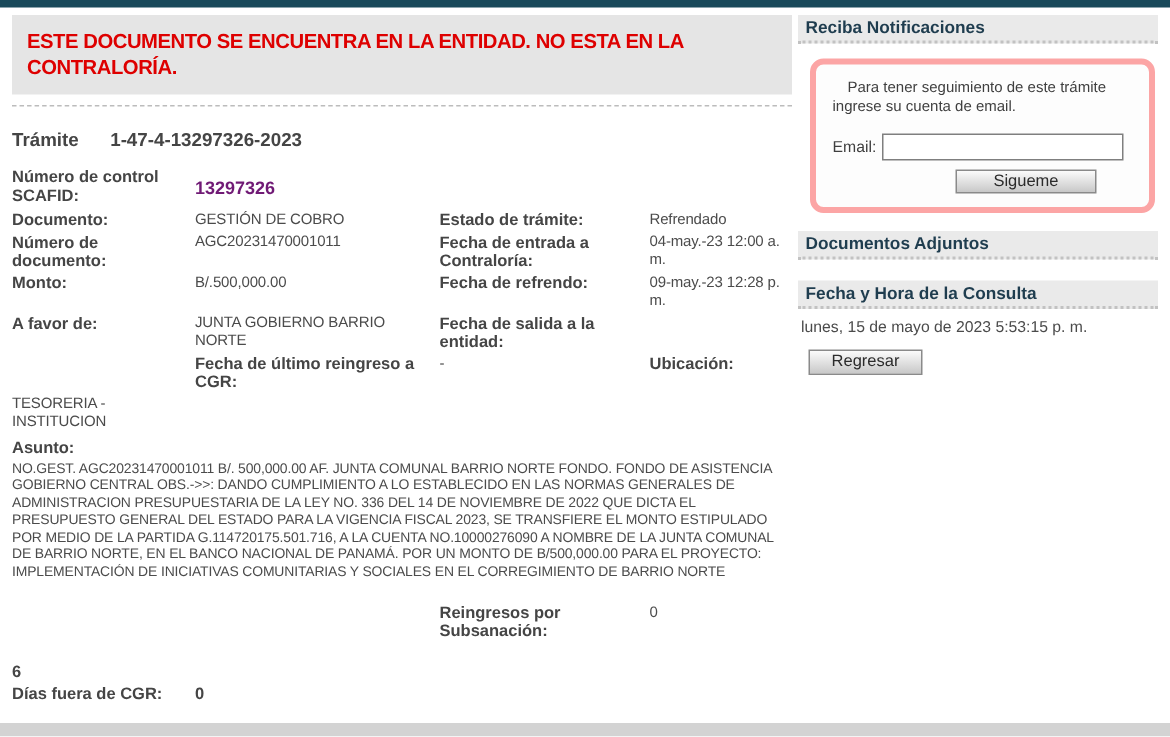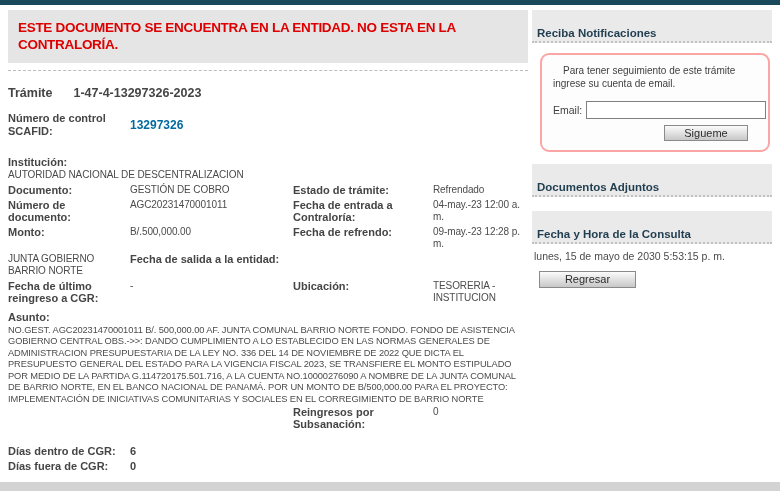--- a/index.html
+++ b/index.html
@@ -21,69 +21,69 @@
   .warning-box { background: #e5e5e5; padding: 9px 10px 10px; }
   .warning-text {
     color: #DE0000; font-weight: bold; font-size: 13.5px;
     letter-spacing: -0.3px; line-height: 17px; max-width: 500px;
   }
   .tramite-row { margin-top: 15px; font-weight: bold; font-size: 12.5px; color: #454545; }
   .tramite-row .t-value { margin-left: 21px; }
 
   .scafid-row { display: flex; align-items: center; margin-top: 12px; }
   .scafid-label { width: 122px; font-weight: bold; font-size: 11px; line-height: 13px; color: #454545; }
-  .scafid-value { font-weight: bold; font-size: 12px; color: #0369a1; }
+  .scafid-value { font-weight: bold; font-size: 12px; color: #701a75; }
 
   .inst-block { margin-top: 18px; }
   .inst-label { font-weight: bold; font-size: 11px; line-height: 13px; color: #454545; }
   .inst-value { font-size: 10px; line-height: 12px; letter-spacing: -0.1px; color: #4b4b4b; }
 
   .details { display: grid; grid-template-columns: 122px 163px 140px 95px; margin-top: 3px; }
   .cell { padding-bottom: 2px; }
   .d-label { font-weight: bold; font-size: 11px; line-height: 12.5px; color: #454545; }
   .d-value { font-size: 10px; line-height: 12.5px; letter-spacing: -0.1px; color: #4b4b4b; }
 
   .asunto-label { font-weight: bold; font-size: 11px; line-height: 13px; margin-top: 2px; color: #454545; }
   .asunto-text {
     font-size: 9.3px; line-height: 11.6px; letter-spacing: -0.1px;
     width: 518px; color: #4b4b4b; margin-top: 1px;
   }
-  .reingresos { display: grid; grid-template-columns: 122px 163px 140px 95px; margin-top: 0; }
+  .reingresos { display: grid; grid-template-columns: 122px 163px 140px 95px; margin-top: 15px; }
   .dias { margin-top: 11px; }
   .dias-row { display: flex; font-weight: bold; font-size: 11px; line-height: 15.5px; color: #454545; }
   .dias-label { width: 122px; }
 
   
   .sidebar { width: 240px; padding-top: 5px; }
   .side-header {
     background: #EAEAEA; border-bottom: 2px dotted #c2c2c2;
-    padding: 17px 5px 2px; font-weight: bold; font-size: 11.5px; color: #1F3D4F;
+    padding: 3px 5px 2px; font-weight: bold; font-size: 11.5px; color: #1F3D4F;
   }
   .notify-box {
-    margin: 10px 2px 12px 8px; border: 2px solid #fca5a5; border-radius: 9px;
-    padding: 10px 2px 9px 11px; background: #FDFDFD;
+    margin: 10px 2px 12px 8px; border: 4px solid #fca5a5; border-radius: 9px;
+    padding: 10px 17px 9px 11px; background: #FDFDFD;
   }
   .notify-text { font-size: 10px; color: #3f3f3f; text-indent: 10px; line-height: 12.5px; margin-bottom: 11px; }
   .email-row { display: flex; align-items: center; }
   .email-label { font-size: 10.5px; color: #3f3f3f; }
   .email-input {
     flex: 1; margin-left: 4px; height: 18px; border: 1px solid #7f7f7f;
     background: #fff; font-size: 11px; padding: 0 3px; border-radius: 0;
     font-family: inherit;
   }
   .btn {
     font-family: inherit; font-size: 11px; color: #2b2b2b; cursor: pointer;
     background: linear-gradient(#FBFBFB 0%, #E4E4E4 45%, #C8C8C8 100%);
     border: 1px solid #8A8A8A; text-align: center;
   }
-  .sigueme-btn { display: block; width: 84px; height: 16px; line-height: 12px; padding: 0; margin: 6px 18px 0 auto; }
+  .sigueme-btn { display: block; width: 94px; height: 16px; line-height: 12px; padding: 0; margin: 6px 18px 0 auto; }
   .attach-text { padding: 7px 0 0 7px; font-size: 10.5px; color: #4b4b4b; }
   .gap-before-header { margin-top: 14px; }
   .consulta-text { padding: 6px 0 0 2px; font-size: 10.5px; color: #4b4b4b; }
-  .regresar-btn { display: block; width: 97px; height: 17px; line-height: 13px; padding: 0; margin: 9px 0 0 7px; }
+  .regresar-btn { display: block; width: 76px; height: 17px; line-height: 13px; padding: 0; margin: 9px 0 0 7px; }
 
   .footer-bar { position: absolute; left: 0; right: 0; bottom: 0; height: 9px; background: #D3D3D3; }
 </style>
 </head>
 <body>
 
 <div class="topbar"></div>
 
 <div class="layout">
 
@@ -97,41 +97,38 @@
 
     <div class="tramite-row">
       <span>Trámite</span><span class="t-value">1-47-4-13297326-2023</span>
     </div>
 
     <div class="scafid-row">
       <div class="scafid-label">Número de control SCAFID:</div>
       <div class="scafid-value">13297326</div>
     </div>
 
-    <div class="inst-block">
-      <div class="inst-label">Institución:</div>
-      <div class="inst-value">AUTORIDAD NACIONAL DE DESCENTRALIZACION</div>
-    </div>
 
     <div class="details">
       <div class="cell d-label">Documento:</div>
       <div class="cell d-value">GESTIÓN DE COBRO</div>
       <div class="cell d-label">Estado de trámite:</div>
       <div class="cell d-value">Refrendado</div>
 
       <div class="cell d-label">Número de documento:</div>
       <div class="cell d-value">AGC20231470001011</div>
       <div class="cell d-label">Fecha de entrada a Contraloría:</div>
       <div class="cell d-value">04-may.-23 12:00 a. m.</div>
 
       <div class="cell d-label">Monto:</div>
       <div class="cell d-value">B/.500,000.00</div>
       <div class="cell d-label">Fecha de refrendo:</div>
       <div class="cell d-value">09-may.-23 12:28 p. m.</div>
 
+      <div class="cell d-label">A favor de:</div>
       <div class="cell d-value">JUNTA GOBIERNO BARRIO NORTE</div>
       <div class="cell d-label">Fecha de salida a la entidad:</div>
 
       <div class="cell d-label"></div>
       <div class="cell d-value"></div>
       <div class="cell d-label">Fecha de último reingreso a CGR:</div>
       <div class="cell d-value">-</div>
 
       <div class="cell d-label">Ubicación:</div>
       <div class="cell d-value">TESORERIA - INSTITUCION</div>
@@ -144,21 +141,20 @@
 
     <div class="reingresos">
       <div class="cell"></div>
       <div class="cell"></div>
       <div class="cell d-label">Reingresos por Subsanación:</div>
       <div class="cell d-value">0</div>
     </div>
 
     <div class="dias">
       <div class="dias-row">
-        <div class="dias-label">Días dentro de CGR:</div>
         <div class="dias-value">6</div>
       </div>
       <div class="dias-row">
         <div class="dias-label">Días fuera de CGR:</div>
         <div class="dias-value">0</div>
       </div>
     </div>
 
   </div>
 
@@ -171,20 +167,20 @@
       <div class="email-row">
         <span class="email-label">Email:</span>
         <input type="text" class="email-input" value="" style="">
       </div>
       <button class="btn sigueme-btn">Sigueme</button>
     </div>
 
     <div class="side-header">Documentos Adjuntos</div>
 
     <div class="side-header gap-before-header">Fecha y Hora de la Consulta</div>
-    <div class="consulta-text">lunes, 15 de mayo de 2030 5:53:15 p. m.</div>
+    <div class="consulta-text">lunes, 15 de mayo de 2023 5:53:15 p. m.</div>
     <button class="btn regresar-btn">Regresar</button>
 
   </div>
 
 </div>
 
 <div class="footer-bar"></div>
 
 </body></html>

